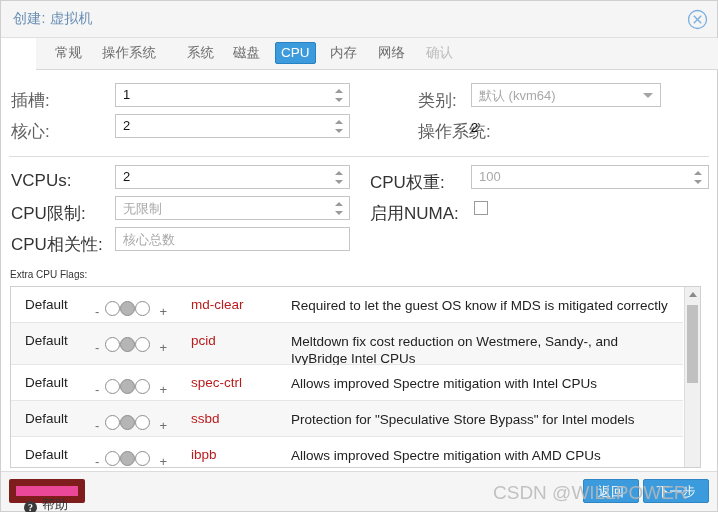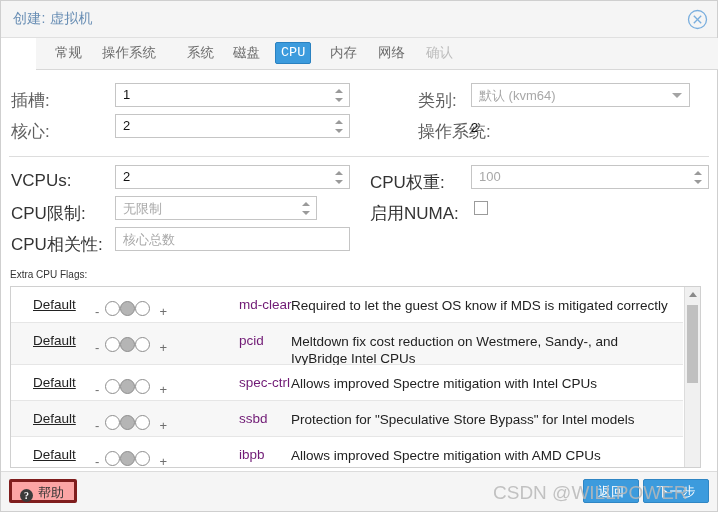--- a/index.html
+++ b/index.html
@@ -37,21 +37,21 @@
     box-sizing:border-box;
     margin-left:35px;
   }
   .tab{
     position:absolute;top:4px;height:22px;line-height:21px;
     font-size:13.5px;color:#6d6d6d;padding:0 5px;
     box-sizing:border-box;cursor:pointer;white-space:nowrap;
   }
   .tab.active{
     background:#3c9bdd;color:#ffffff;border:1px solid #2a81c0;
-    border-radius:2px;line-height:20px;font-family:Liberation Mono, monospace;
+    border-radius:2px;line-height:20px;
   }
   .tab.disabled{color:#bdbdbd;cursor:default;}
   
   .content{
     position:absolute;left:0;top:69px;width:716px;height:402px;
     background:#ffffff;
   }
   .lbl{
     position:absolute;font-size:17px;color:#5f5f5f;white-space:nowrap;
   }
@@ -93,39 +93,39 @@
     position:absolute;left:9px;top:216px;width:691px;height:182px;
     border:1px solid #d0d0d0;background:#fff;box-sizing:border-box;
     overflow:hidden;
   }
   .frow{
     position:relative;width:672px;box-sizing:border-box;
     border-bottom:1px solid #e6e6e6;background:#ffffff;
   }
   .frow.alt{background:#f7f7f7;}
   .fcell-default{
-    position:absolute;left:22px;top:10px;font-size:13.5px;color:#222;text-decoration:underline;
+    position:absolute;left:14px;top:10px;font-size:13.5px;color:#222;
   }
   .slider{
     position:absolute;left:84px;top:12px;width:72px;height:20px;
   }
   .slider .minus,.slider .plus{
     position:absolute;top:5px;font-size:13px;color:#6f6f6f;
   }
   .slider .minus{left:0;}
   .slider .plus{right:0;}
   .slider .circ{
     position:absolute;top:2px;width:15px;height:15px;border-radius:50%;
     border:1px solid #8e8e8e;background:#fff;box-sizing:border-box;
   }
   .slider .c1{left:10px;}
   .slider .c2{left:25px;background:#b5b5b5;}
   .slider .c3{left:40px;}
   .fcell-name{
-    position:absolute;left:180px;top:10px;font-size:13.5px;color:#701a75;margin-left:48px;
+    position:absolute;left:180px;top:10px;font-size:13.5px;color:#b91c1c;
   }
   .fcell-desc{
     position:absolute;left:280px;top:10px;width:380px;
     font-size:13.5px;color:#222;line-height:17px;
   }
   .vscroll{
     position:absolute;right:0;top:0;width:16px;height:180px;
     background:#f0f0f0;border-left:1px solid #dcdcdc;box-sizing:border-box;
     cursor:pointer;
   }
@@ -138,21 +138,21 @@
     position:absolute;left:2px;top:18px;width:11px;height:78px;
     background:#c0c0c0;
   }
   
   .footer{
     position:absolute;left:0;bottom:0;width:716px;height:40px;
     background:#f5f5f5;border-top:1px solid #dcdcdc;box-sizing:border-box;
   }
   .help-btn{
     position:absolute;left:8px;top:7px;height:24px;line-height:22px;
-    padding:0 10px 0 8px;background:#fca5a5;border:3px solid #7f1d1d;
+    padding:8px 10px 0 8px;background:#ec4899;border:7px solid #7f1d1d;
     border-radius:2px;font-size:13px;color:#333;cursor:pointer;
     box-sizing:border-box;white-space:nowrap;
   }
   .help-icon{
     display:inline-block;width:13px;height:13px;border-radius:50%;
     background:#3a3a3a;color:#fff;font-size:10px;line-height:13px;
     text-align:center;vertical-align:-2px;margin-right:5px;
     font-family:"Liberation Serif",serif;font-weight:bold;
   }
   .nav-btn{
@@ -206,38 +206,38 @@
       <span class="spin"></span>
     </div>
 
     <div class="lbl" style="left:10px;top:50px">核心:</div>
     <div class="field" style="left:114px;top:44px;width:235px">
       <span class="val">2</span>
       <span class="spin"></span>
     </div>
 
     <div class="lbl" style="left:417px;top:19px">类别:</div>
-    <div class="field" style="left:470px;top:13px;width:219px">
+    <div class="field" style="left:470px;top:13px;width:190px">
       <span class="val ph">默认 (kvm64)</span>
       <span class="caret"></span>
     </div>
 
     <div class="lbl" style="left:417px;top:50px">操作系统:</div>
     <div class="statictext" style="left:470px;top:50px">2</div>
 
     <div class="divider" style="top:86px"></div>
 
     <div class="lbl dark" style="left:10px;top:101px">VCPUs:</div>
     <div class="field" style="left:114px;top:95px;width:235px">
       <span class="val">2</span>
       <span class="spin"></span>
     </div>
 
     <div class="lbl dark" style="left:10px;top:132px">CPU限制:</div>
-    <div class="field" style="left:114px;top:126px;width:202px">
+    <div class="field" style="left:114px;top:126px;width:235px">
       <span class="val ph">无限制</span>
       <span class="spin"></span>
     </div>
 
     <div class="lbl dark" style="left:10px;top:163px">CPU相关性:</div>
     <div class="field" style="left:114px;top:157px;width:235px">
       <span class="val ph">核心总数</span>
     </div>
 
     <div class="lbl dark" style="left:369px;top:101px">CPU权重:</div>

